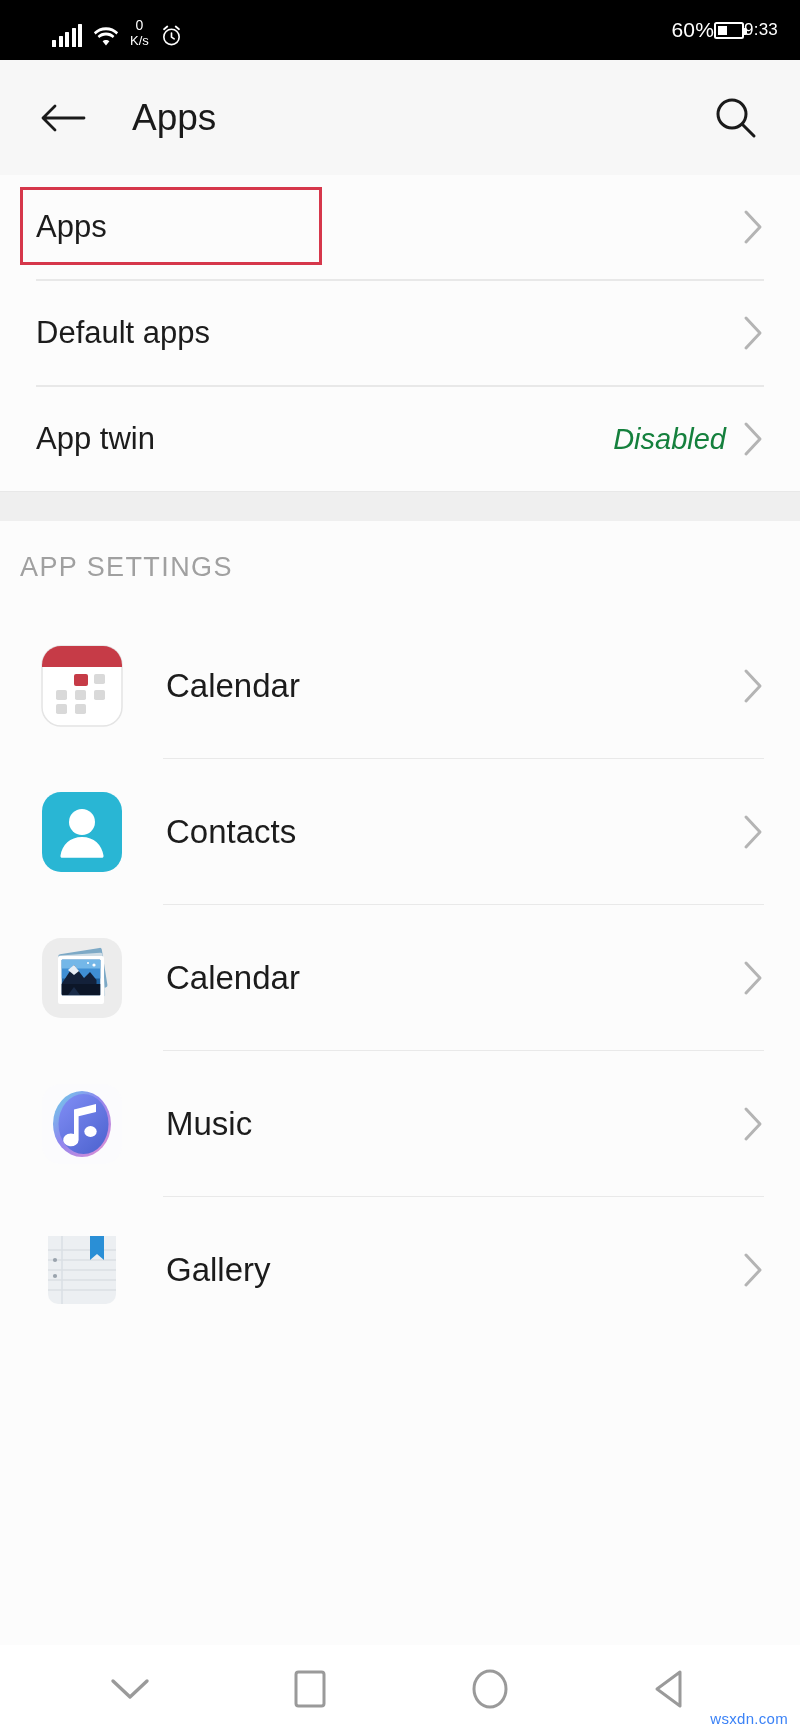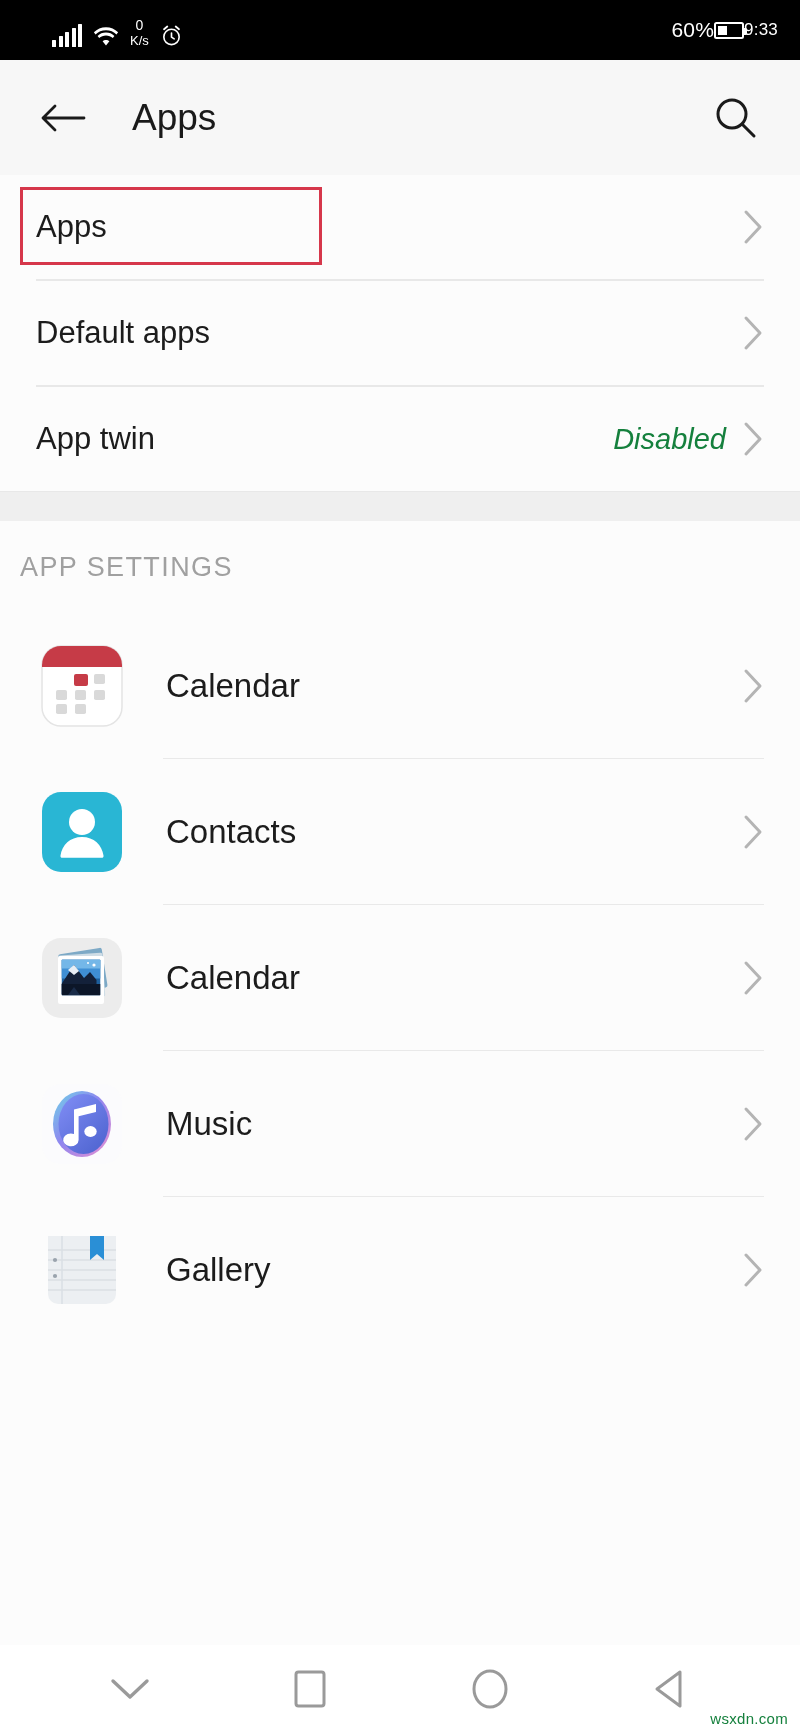--- a/index.html
+++ b/index.html
@@ -97,21 +97,21 @@
   
   .navbar{
     position:absolute; left:0; bottom:0; width:800px; height:88px;
     background:#ffffff; display:flex; align-items:center;
     justify-content:space-around; padding:0 40px;
   }
   .navbtn{ width:80px; height:66px; display:flex; align-items:center; justify-content:center; }
 
   .watermark{
     position:absolute; right:12px; bottom:6px;
-    font-size:15px; color:#15803d; letter-spacing:.3px;
+    font-size:15px; color:#3b82f6; letter-spacing:.3px;
   }
 </style>
 </head>
 <body>
 
 <div class="phone">
 
   <div class="statusbar">
     <div class="sb-left">
       <span class="signal">

